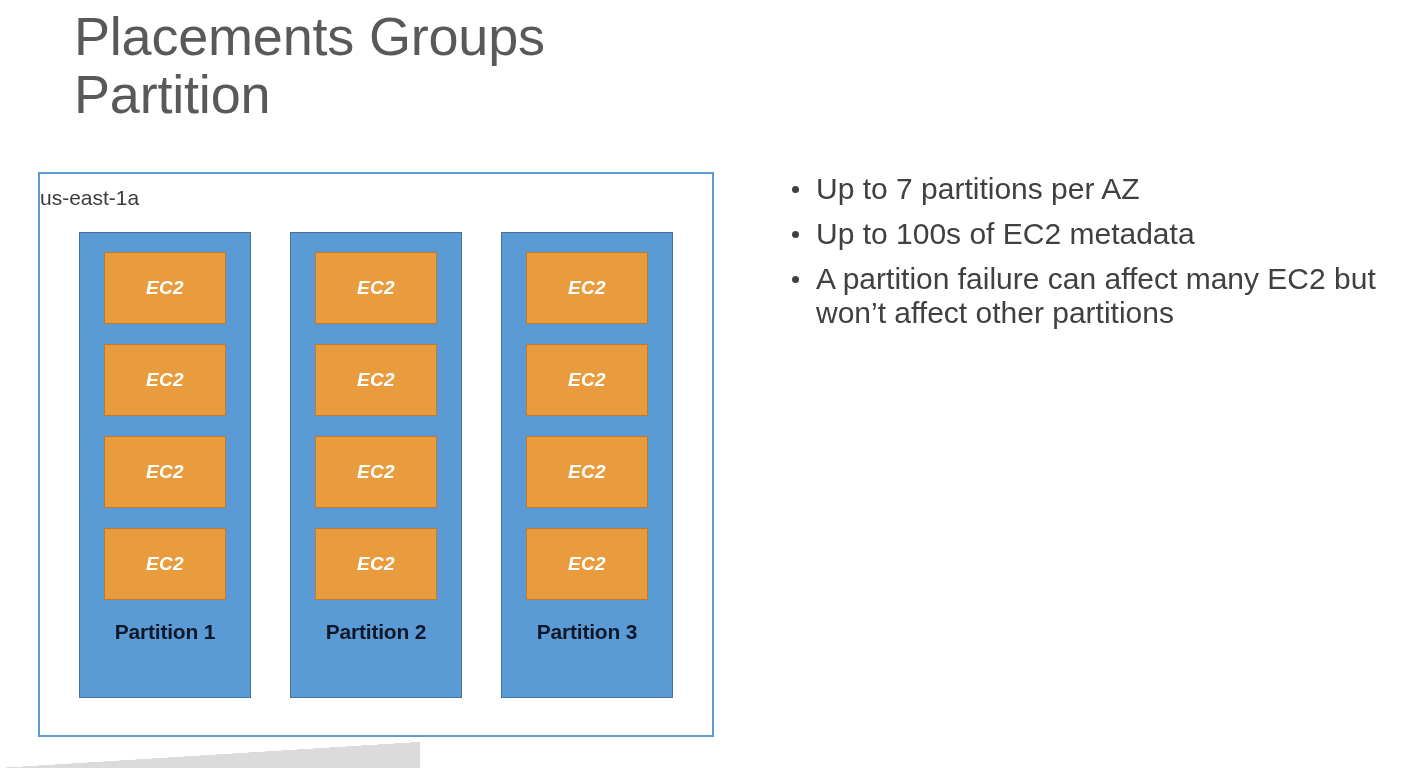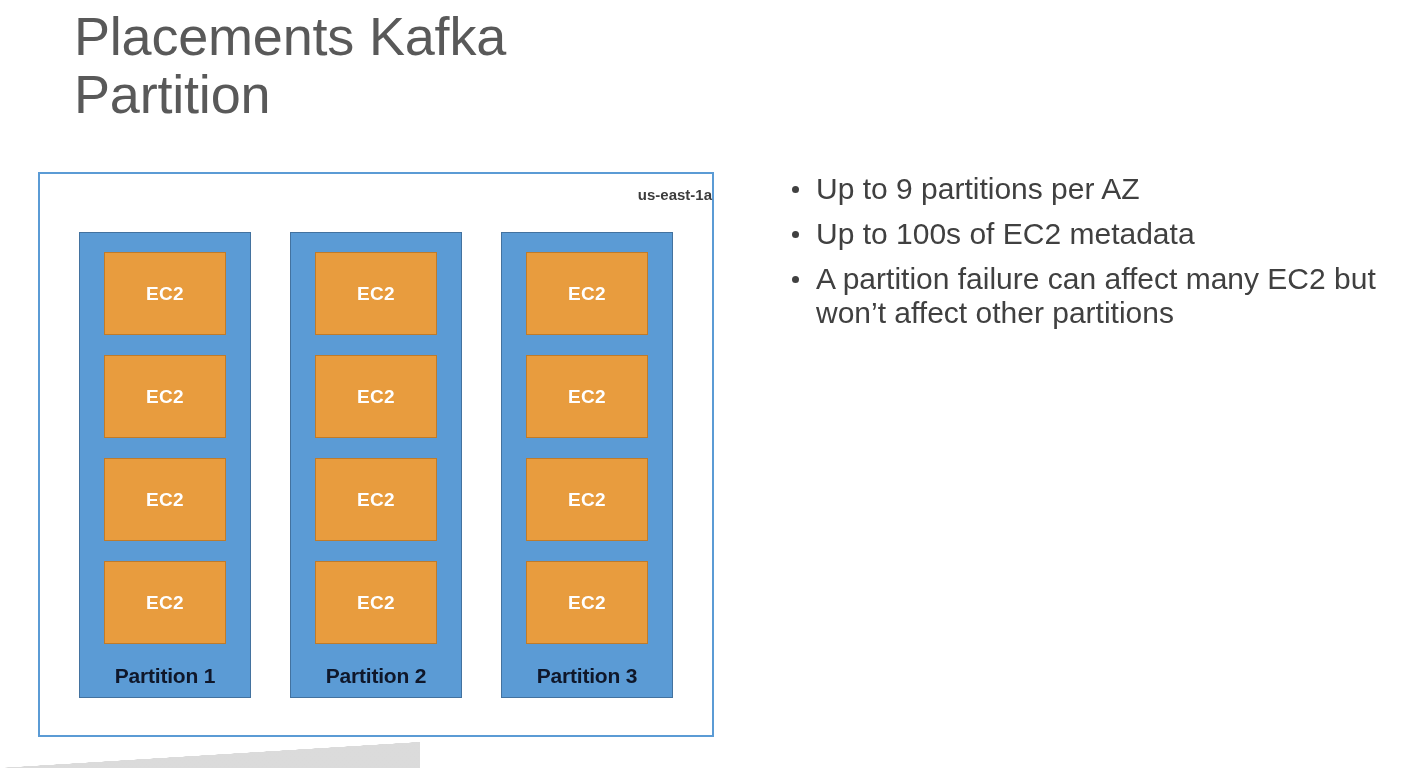--- a/index.html
+++ b/index.html
@@ -40,24 +40,24 @@
     height: 565px;
     border: 2px solid #5B9BD5;
     background: #ffffff;
     box-sizing: border-box;
   }
   .az-label {
     position: absolute;
     top: 12px;
     left: 0;
     width: 100%;
-    text-align: right;
-    font-size: 15px;
+    text-align: left;
+    font-size: 21px;
     color: #3c3c3c;
-    font-weight: 700;
+    font-weight: 400;
   }
 
   .partitions-row {
     position: absolute;
     left: 0;
     top: 58px;
     width: 100%;
     height: 470px;
     display: flex;
     justify-content: space-evenly;
@@ -71,32 +71,33 @@
     border: 1px solid #43729f;
     box-sizing: border-box;
     display: flex;
     flex-direction: column;
     align-items: center;
     padding-top: 19px;
   }
 
   .ec2-box {
     width: 122px;
-    height: 83px;
+    height: 72px;
     background: #E89C3E;
     border: 1px solid #BF7B2A;
     box-sizing: border-box;
     display: flex;
     align-items: center;
     justify-content: center;
     color: #ffffff;
     font-size: 19px;
     font-weight: 600;
     margin-bottom: 20px;
     letter-spacing: 0.3px;
+    font-style: italic;
   }
 
   .partition-label {
     color: #0f172a;
     font-size: 21px;
     font-weight: 700;
     line-height: 1;
     margin-top: 1px;
     letter-spacing: -0.2px;
   }
@@ -140,21 +141,21 @@
     width: 420px;
     height: 26px;
     background: linear-gradient(to bottom right, transparent 49.6%, #d9d9d9 50%);
     opacity: 0.95;
     pointer-events: none;
   }
 </style>
 </head>
 <body>
 
-<div class="slide-title">Placements Kafka
+<div class="slide-title">Placements Groups
 Partition</div>
 
 <div class="az-container">
   <div class="az-label">us-east-1a</div>
 
   <div class="partitions-row">
 
     <div class="partition-col">
       <div class="ec2-box">EC2</div>
       <div class="ec2-box">EC2</div>
@@ -176,18 +177,18 @@
       <div class="ec2-box">EC2</div>
       <div class="ec2-box">EC2</div>
       <div class="ec2-box">EC2</div>
       <div class="partition-label">Partition 3</div>
     </div>
 
   </div>
 </div>
 
 <ul class="bullet-list">
-  <li class="bullet-item"><span>Up to 9 partitions per AZ</span></li>
+  <li class="bullet-item"><span>Up to 7 partitions per AZ</span></li>
   <li class="bullet-item"><span>Up to 100s of EC2 metadata</span></li>
   <li class="bullet-item"><span>A partition failure can affect many EC2 but won’t affect other partitions</span></li>
 </ul>
 
 <div class="corner-wedge"></div>
 
 </body></html>

